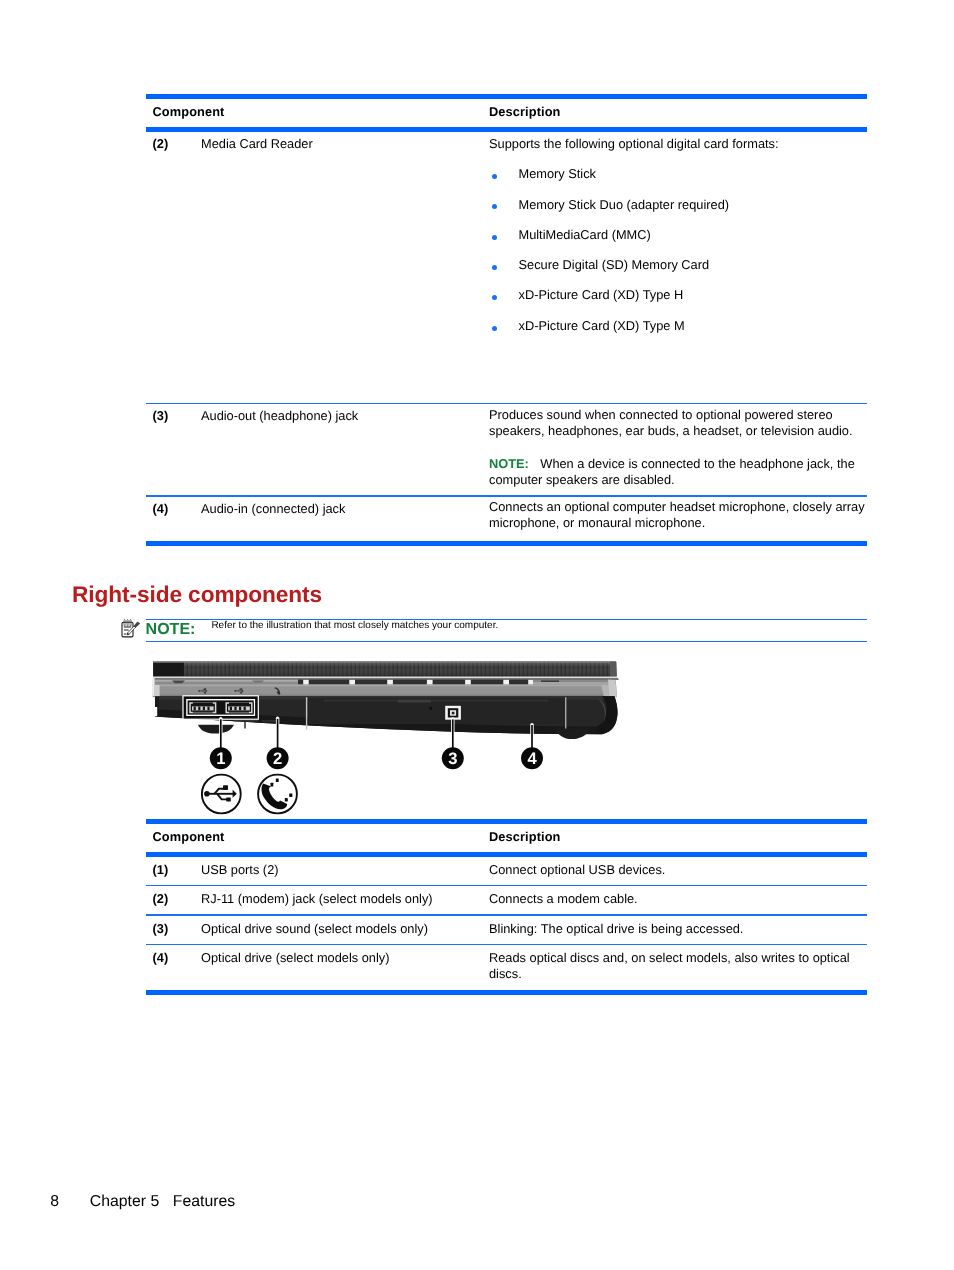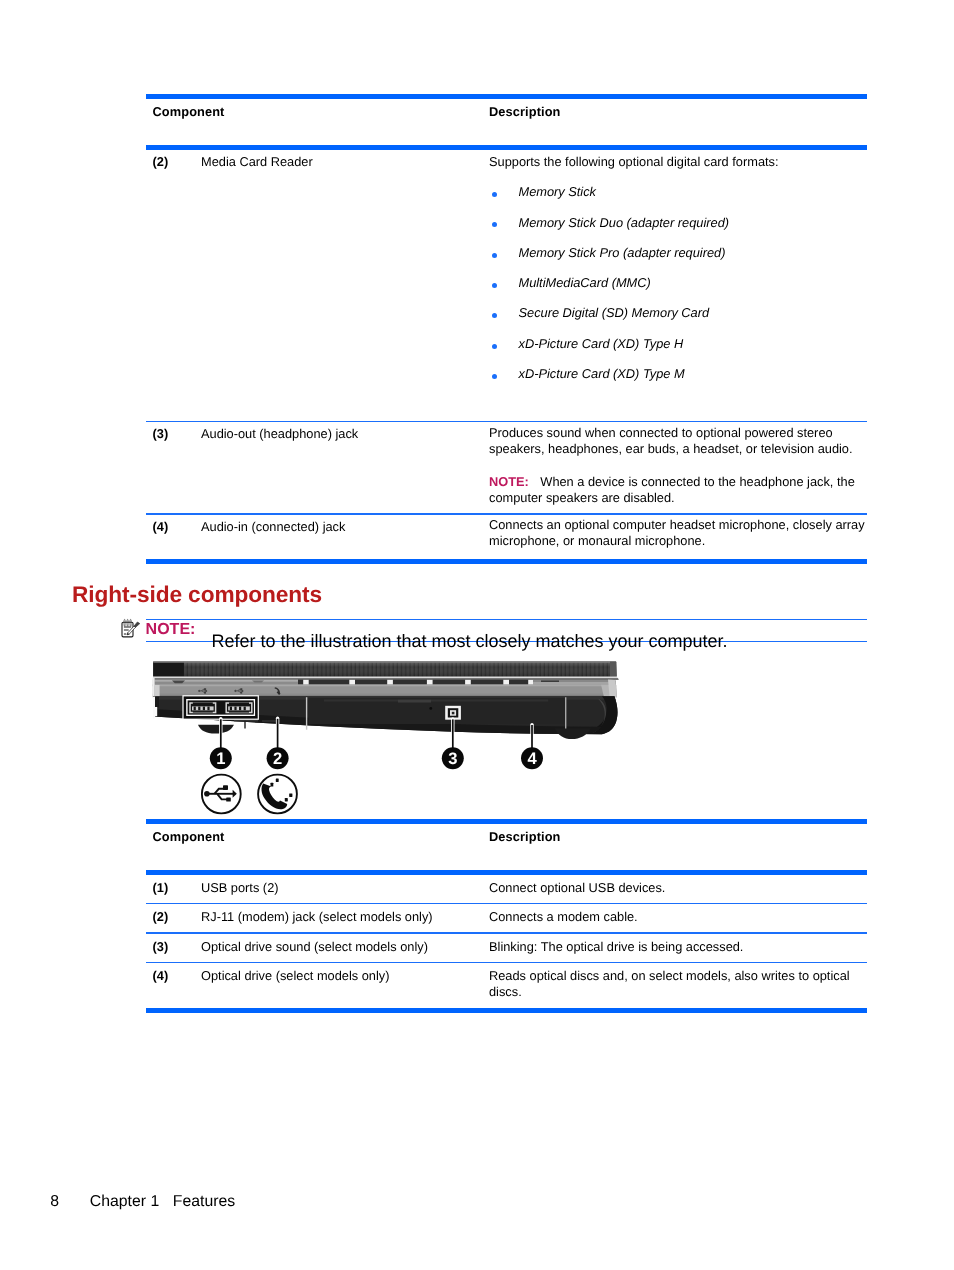--- a/index.html
+++ b/index.html
@@ -7,33 +7,33 @@
        -webkit-font-smoothing:antialiased;text-rendering:geometricPrecision;}
   .page{position:relative;width:954px;height:1270px;transform:translateZ(0);}
   svg text{-webkit-font-smoothing:antialiased;}
   #illu{opacity:0.999;}
   .abs{position:absolute;}
 
   
   .tbl{position:absolute;left:146px;width:721px;}
   .rule-thick{height:5px;background:#0064fe;width:100%;}
   .rule-thin{height:1.4px;background:#1a6ffb;width:100%;}
-  .hdr{height:46px;position:relative;}
+  .hdr{height:28px;position:relative;}
   .hdr .cell{position:absolute;top:4.5px;font-size:12.8px;font-weight:bold;letter-spacing:0.1px;}
   .row{position:relative;font-size:12.8px;}
   .row .num{position:absolute;left:6.5px;top:0;font-weight:bold;}
   .row .comp{position:absolute;left:55px;top:0;text-align:center;}
   .row .desc{position:absolute;left:343px;top:0;width:378px;}
   .lh{line-height:15.7px;}
 
   .bullets{margin:0;padding:0;list-style:none;}
-  .bullets li{position:relative;padding-left:29.5px;height:30.3px;line-height:12.8px;font-style:italic;}
+  .bullets li{position:relative;padding-left:29.5px;height:30.3px;line-height:12.8px;}
   .bullets li .dot{position:absolute;left:3.2px;top:5.8px;width:5px;height:5px;border-radius:50%;background:#1a6ffb;}
 
-  .note-lbl{color:#be185d;font-weight:bold;}
+  .note-lbl{color:#15803d;font-weight:bold;}
   .note-gap{display:inline-block;width:11.5px;}
 
   
   .h1{position:absolute;left:72px;font-size:22.7px;font-weight:bold;color:#b91c1c;letter-spacing:-0.1px;}
 
   
   .notebar{position:absolute;left:146px;width:721px;}
   .notebar .line{height:1.4px;background:#1a6ffb;width:100%;}
   .notebar .txt{position:relative;height:22px;font-size:12.8px;}
 
@@ -54,21 +54,20 @@
     <div class="rule-thick"></div>
 
     <div class="row" style="height:271px">
       <div class="num" style="top:4px">(2)</div>
       <div class="comp" style="top:4px">Media Card Reader</div>
       <div class="desc" style="top:4px">
         <div>Supports the following optional digital card formats:</div>
         <ul class="bullets" style="margin-top:17.3px">
           <li><span class="dot"></span><span>Memory Stick</span></li>
           <li><span class="dot"></span><span>Memory Stick Duo (adapter required)</span></li>
-          <li><span class="dot"></span><span>Memory Stick Pro (adapter required)</span></li>
           <li><span class="dot"></span><span>MultiMediaCard (MMC)</span></li>
           <li><span class="dot"></span><span>Secure Digital (SD) Memory Card</span></li>
           <li><span class="dot"></span><span>xD-Picture Card (XD) Type H</span></li>
           <li><span class="dot"></span><span>xD-Picture Card (XD) Type M</span></li>
         </ul>
       </div>
     </div>
     <div class="rule-thin"></div>
 
     <div class="row" style="height:91px">
@@ -88,21 +87,21 @@
     </div>
     <div class="rule-thick"></div>
   </div>
 
   <h1 class="h1" style="top:580.5px;margin:0">Right-side components</h1>
 
   <div class="notebar" style="top:618.7px">
     <div class="line"></div>
     <div class="txt" style="height:21px">
       <span class="note-lbl" style="position:absolute;left:-0.4px;top:0.8px;font-size:16px">NOTE:</span>
-      <span style="position:absolute;left:65.4px;top:11px;font-size:18px">Refer to the illustration that most closely matches your computer.</span>
+      <span style="position:absolute;left:65.4px;top:0;font-size:10px">Refer to the illustration that most closely matches your computer.</span>
     </div>
     <div class="line"></div>
   </div>
 
   <svg class="abs" style="left:118px;top:617px" width="24" height="24" viewBox="0 0 240 240">
 
     <rect x="40" y="52" width="110" height="147" rx="13" fill="#ffffff" stroke="#1b1b1b" stroke-width="11"></rect>
 
     <g stroke="#1b1b1b" stroke-width="5.5" fill="none" stroke-linecap="round">
       <path d="M62 88 C 56 54 58 26 66 24 C 73 23 74 51 70 90"></path>
@@ -366,16 +365,16 @@
     <div class="rule-thin"></div>
     <div class="row lh" style="height:45px">
       <div class="num" style="top:5px">(4)</div>
       <div class="comp" style="top:5px">Optical drive (select models only)</div>
       <div class="desc" style="top:5px">Reads optical discs and, on select models, also writes to optical discs.</div>
     </div>
     <div class="rule-thick"></div>
   </div>
 
   <div class="footer" style="left:50.3px;top:1192.6px">8</div>
-  <div class="footer" style="left:89.8px;top:1192.6px">Chapter 1</div>
+  <div class="footer" style="left:89.8px;top:1192.6px">Chapter 5</div>
   <div class="footer" style="left:172.8px;top:1192.6px">Features</div>
 
 </div>
 
 </body></html>

